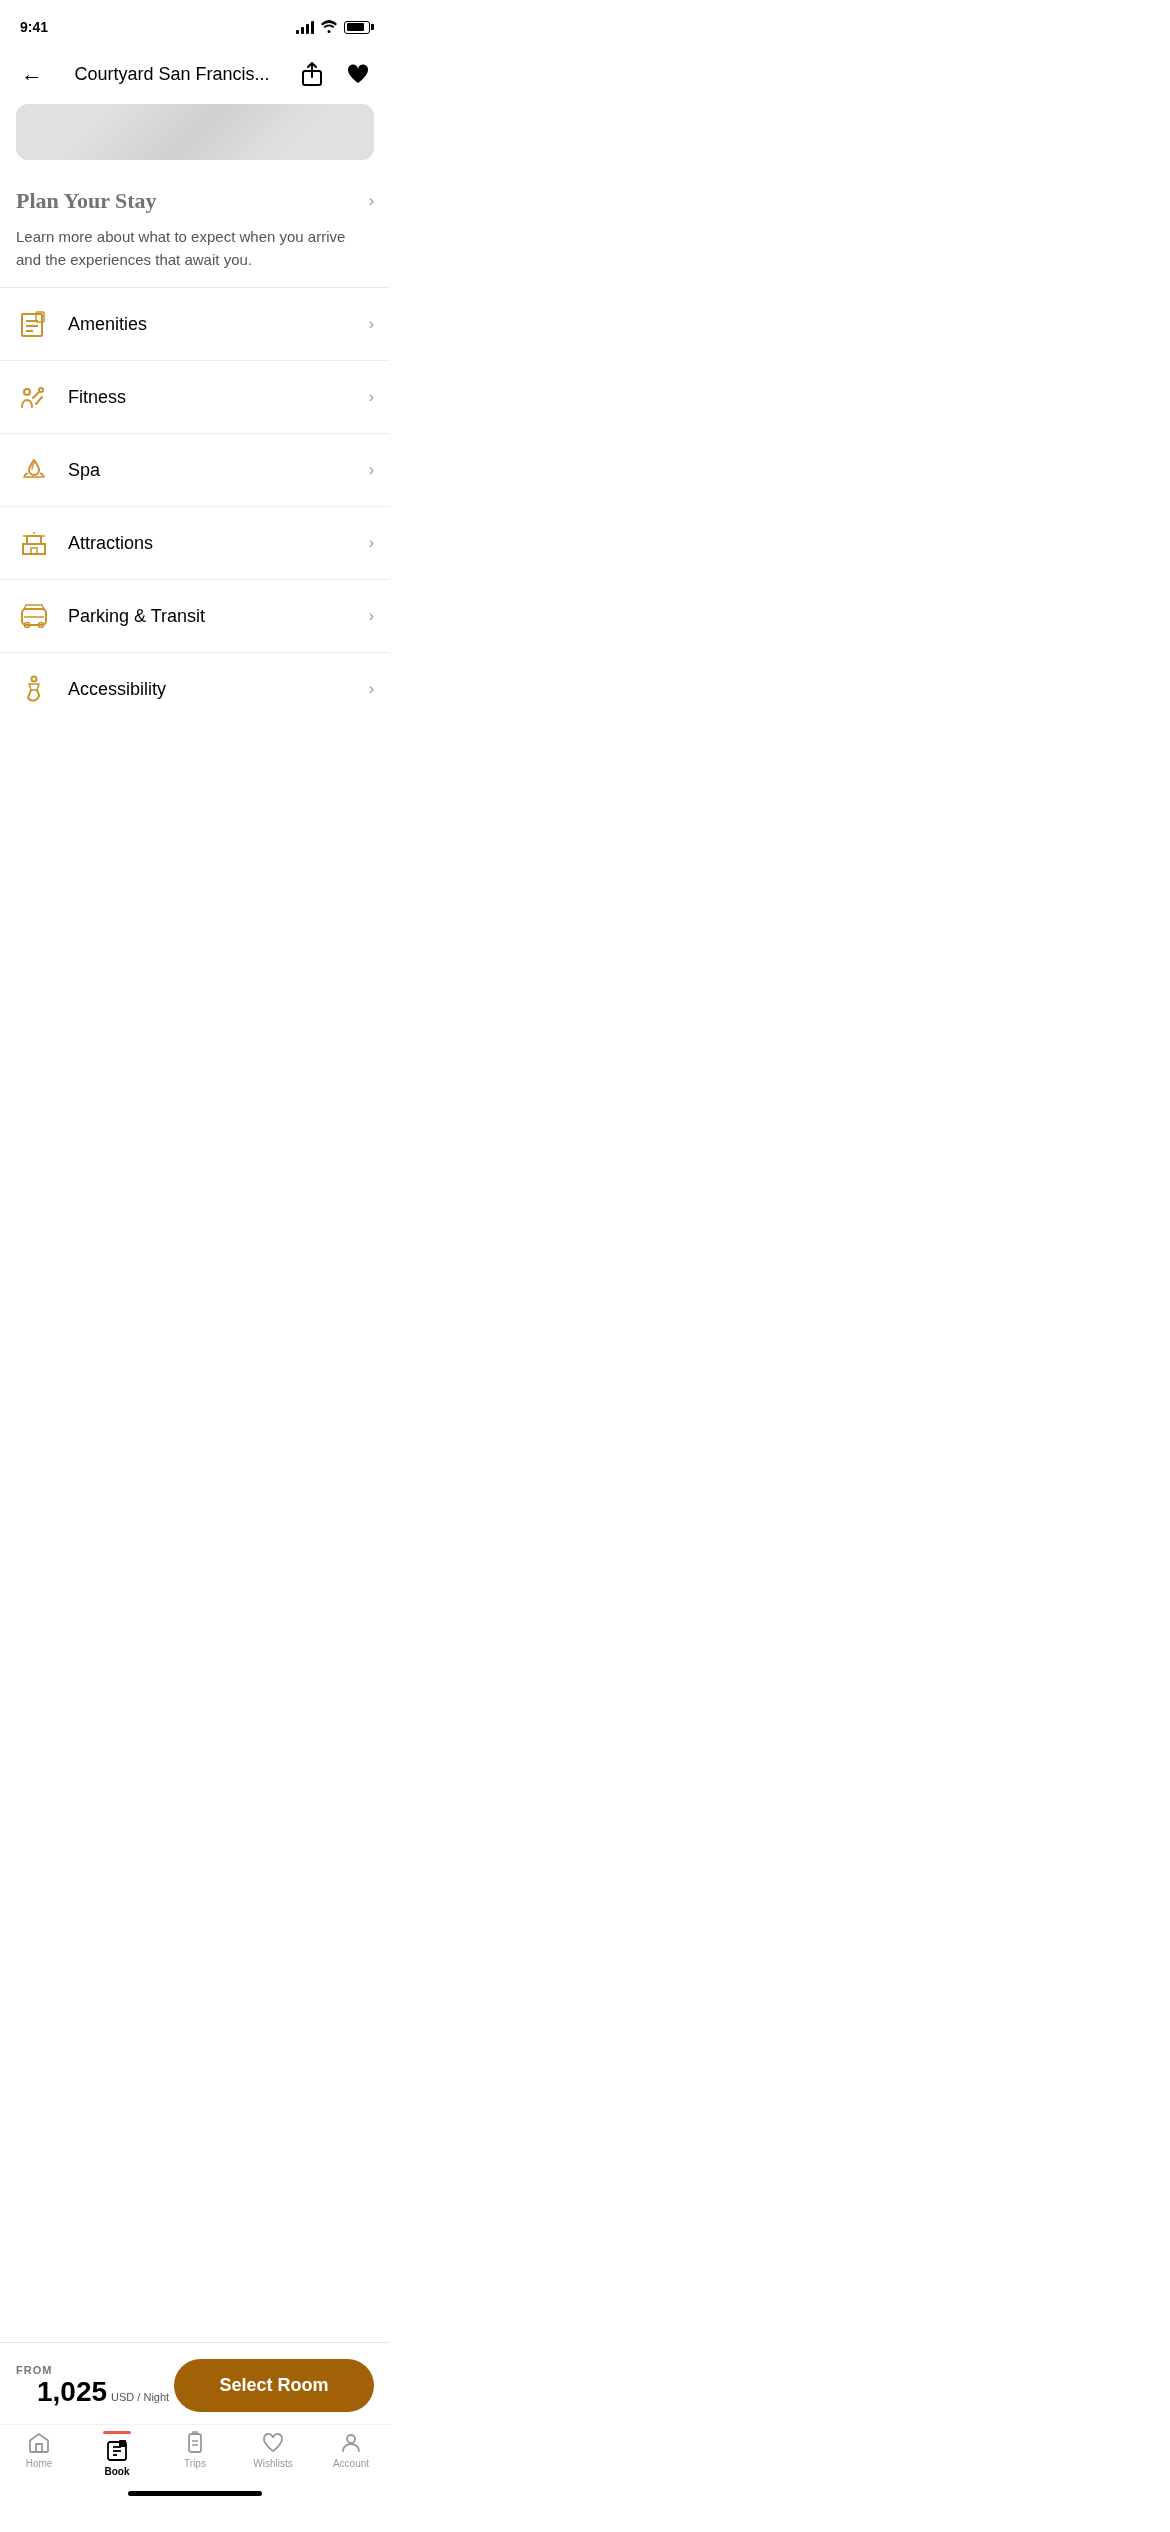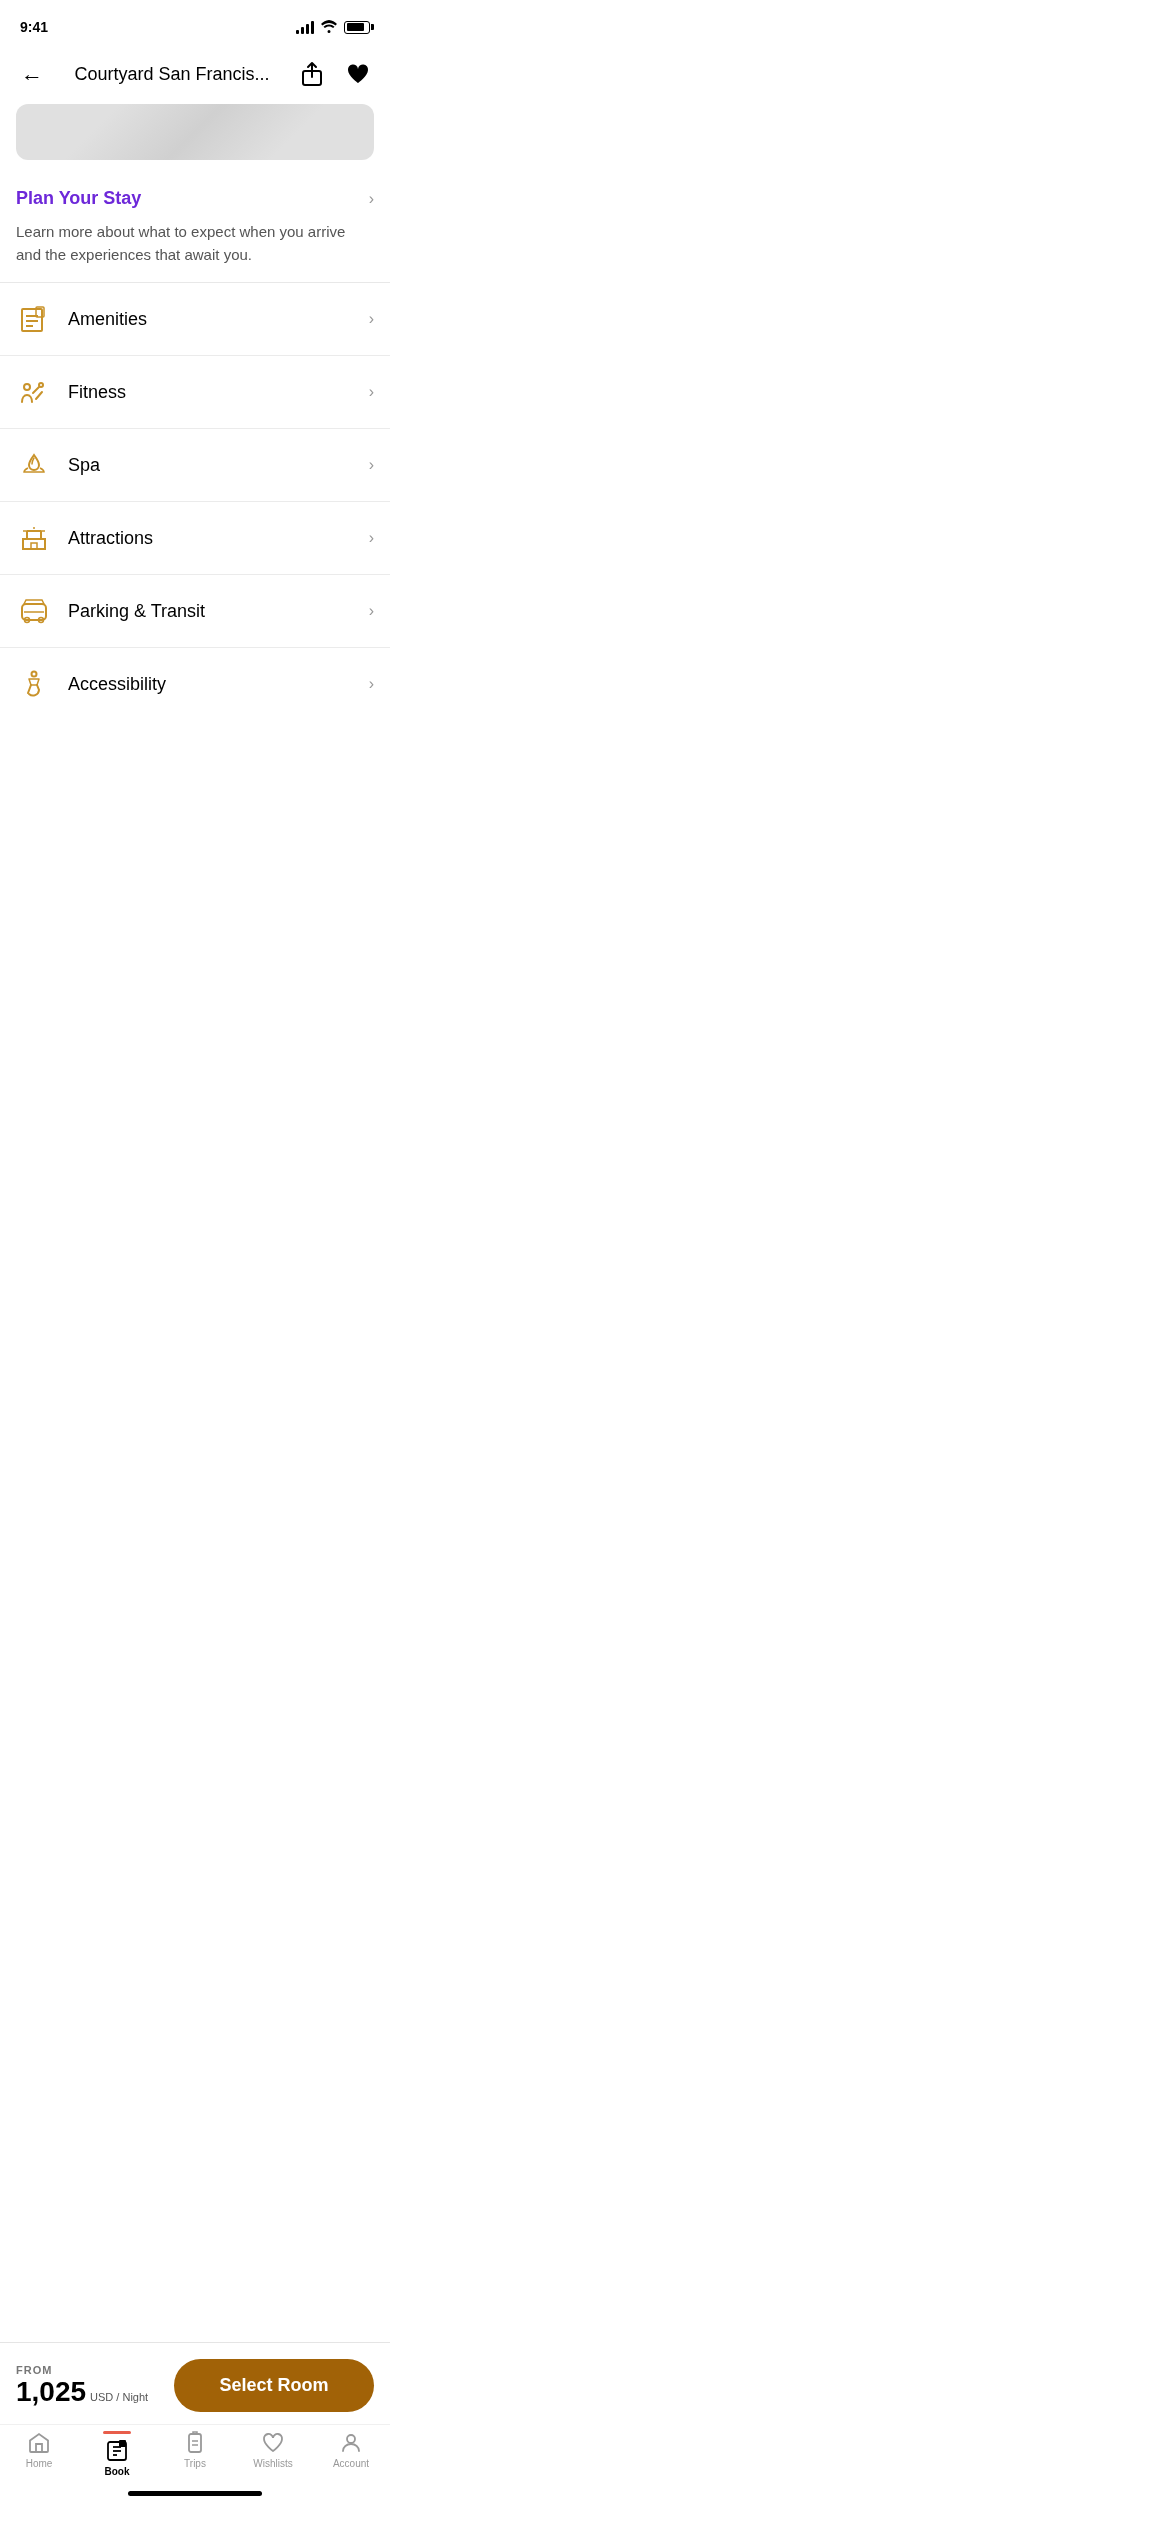--- a/index.html
+++ b/index.html
@@ -159,23 +159,24 @@
 
     .plan-header {
       display: flex;
       align-items: center;
       justify-content: space-between;
       margin-bottom: 12px;
       cursor: pointer;
     }
 
     .plan-title {
-      font-size: 18px;
+      font-size: 22px;
       font-weight: 700;
-      color: #6d28d9;
+      color: #737373;
+      font-family: Liberation Serif, serif;
     }
 
     .plan-description {
       font-size: 15px;
       color: #555;
       line-height: 1.5;
     }
 
     
     .menu-list {
@@ -256,20 +257,21 @@
     .price-amount {
       display: flex;
       align-items: baseline;
       gap: 4px;
     }
 
     .price-number {
       font-size: 28px;
       font-weight: 700;
       color: #000;
+      margin-left: 21px;
     }
 
     .price-unit {
       font-size: 11px;
       color: #555;
     }
 
     .select-room-btn {
       background: #a16207;
       color: #fff;

